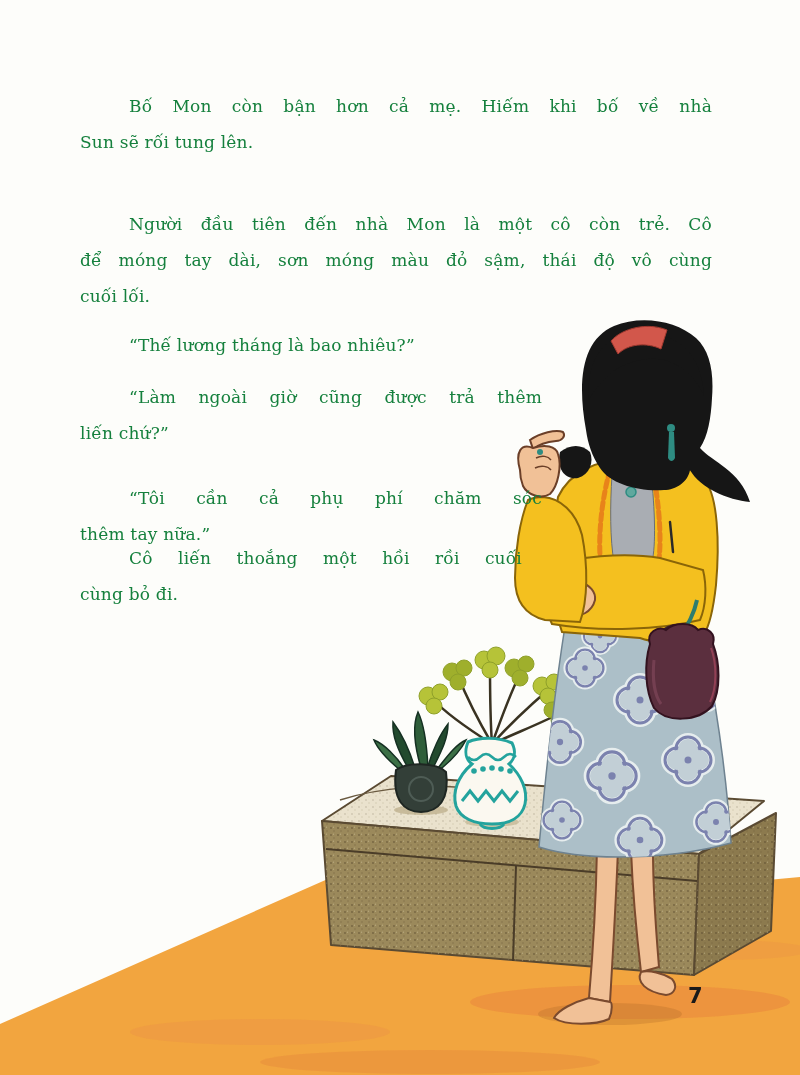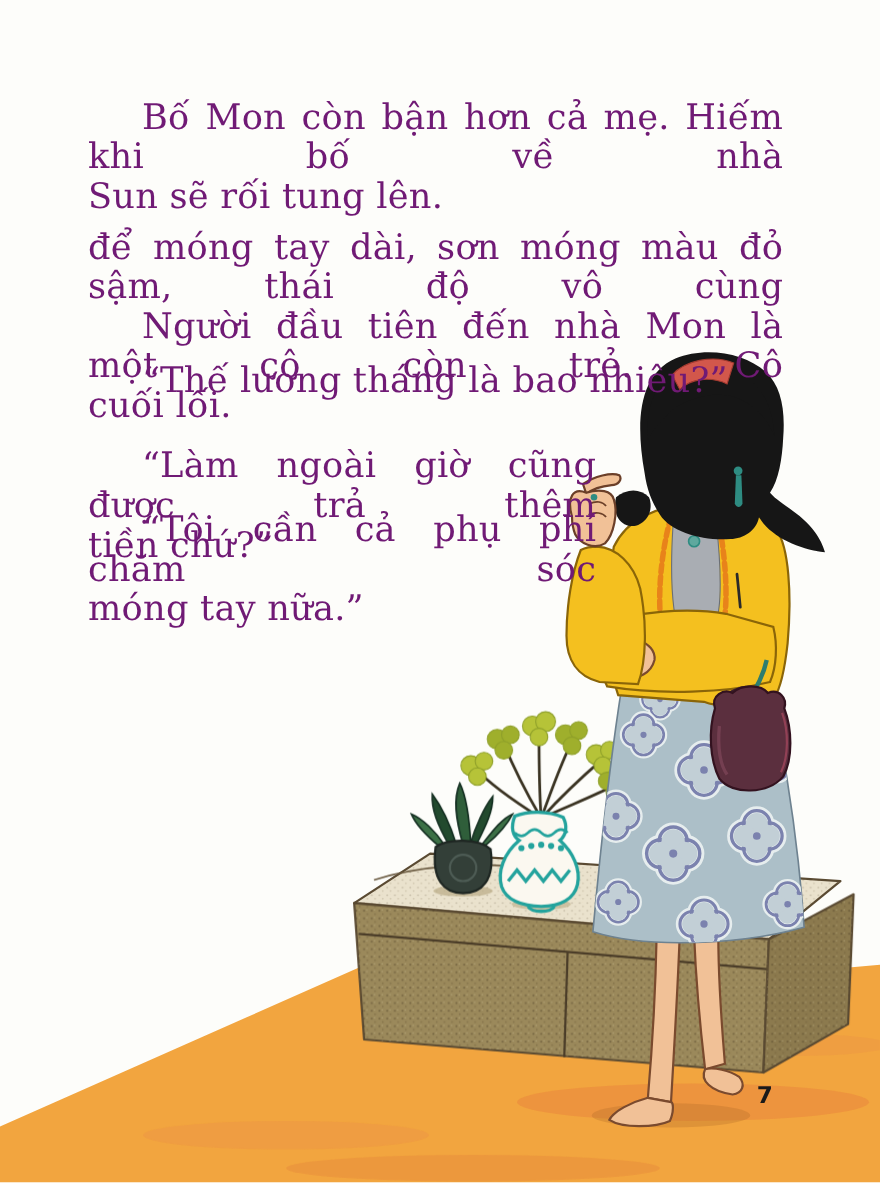--- a/index.html
+++ b/index.html
@@ -4,24 +4,24 @@
 <style>
   html,body{margin:0;padding:0;}
   .page{
     position:relative; width:800px; height:1075px;
     background:#fdfdfa; overflow:hidden;
     font-family:"DejaVu Serif", serif;
   }
   .illustration{ position:absolute; left:0; top:0; z-index:1; }
   .story-par{
     position:absolute; left:80px; z-index:2;
-    color:#701a75; font-size:32px; line-height:36px; letter-spacing:.2px;
+    color:#15803d; font-size:17px; line-height:36px; letter-spacing:.2px;
   }
   .w-full{ width:632px; }
-  .w-mid{ width:462px;margin-top:26px; }
+  .w-mid{ width:462px; }
   .w-nar{ width:442px; }
   .line{ text-align:justify; text-align-last:justify; }
   .line.last{ text-align-last:left; }
   .line.first{ text-indent:49px; }
   .page-num{
     position:absolute; left:688px; top:984px; z-index:2;
     font-family:"DejaVu Sans", sans-serif; font-weight:bold;
     font-size:21px; color:#1a1a1a;
   }
 </style>
@@ -258,35 +258,39 @@
       </g>
     </g>
   </svg>
 
   <div class="story-par w-full" style="top:88px">
     <div class="line first">Bố Mon còn bận hơn cả mẹ. Hiếm khi bố về nhà</div>
     <div class="line last">Sun sẽ rối tung lên.</div>
   </div>
 
   <div class="story-par w-full" style="top:206px">
+    <div class="line first">Người đầu tiên đến nhà Mon là một cô còn trẻ. Cô</div>
     <div class="line">để móng tay dài, sơn móng màu đỏ sậm, thái độ vô cùng</div>
-    <div class="line first">Người đầu tiên đến nhà Mon là một cô còn trẻ. Cô</div>
     <div class="line last">cuối lối.</div>
   </div>
 
   <div class="story-par w-full" style="top:327px">
     <div class="line first last">“Thế lương tháng là bao nhiêu?”</div>
   </div>
 
   <div class="story-par w-mid" style="top:379px">
     <div class="line first">“Làm ngoài giờ cũng được trả thêm</div>
-    <div class="line last">tiền chứ?”</div>
-  </div>
-
-  <div class="story-par w-mid" style="top:437px">
+    <div class="line last">liến chứ?”</div>
+  </div>
+
+  <div class="story-par w-mid" style="top:480px">
     <div class="line first">“Tôi cần cả phụ phí chăm sóc</div>
-    <div class="line last">móng tay nữa.”</div>
-  </div>
-
+    <div class="line last">thêm tay nữa.”</div>
+  </div>
+
+  <div class="story-par w-nar" style="top:540px">
+    <div class="line first">Cô liến thoắng một hồi rồi cuối</div>
+    <div class="line last">cùng bỏ đi.</div>
+  </div>
 
   <div class="page-num">7</div>
 
 </div>
 
 </body></html>

